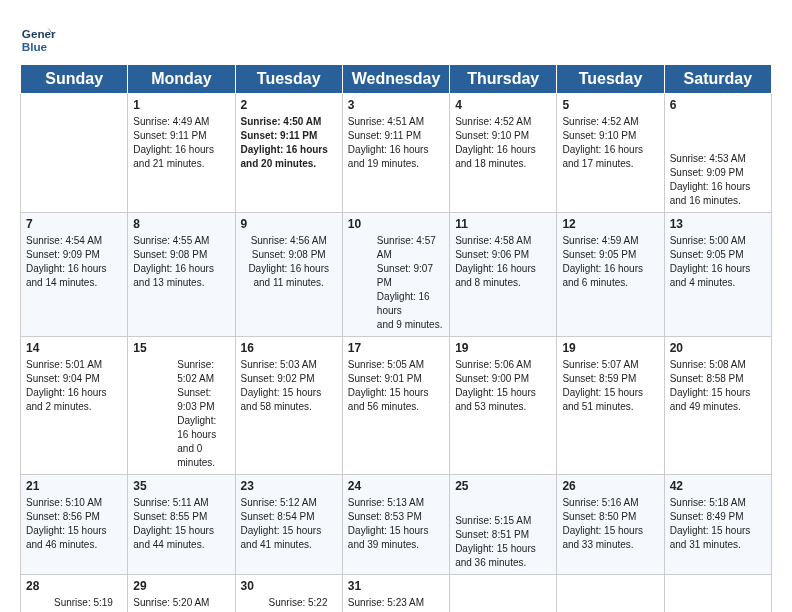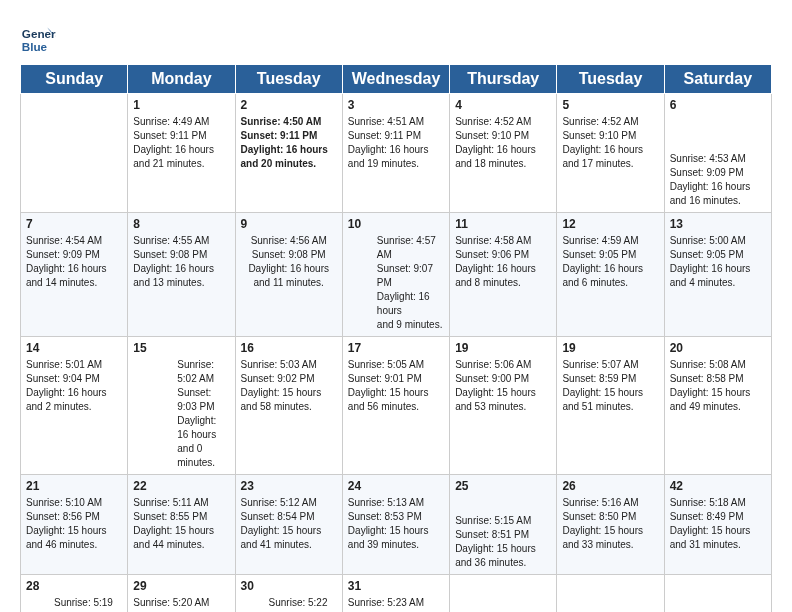--- a/index.html
+++ b/index.html
@@ -268,21 +268,21 @@
       </tr>
       <tr>
         <td>
           <span class="day-num">21</span>
           <div class="cell-text" style="white-space: pre-line;">Sunrise: 5:10 AM
 Sunset: 8:56 PM
 Daylight: 15 hours
 and 46 minutes.</div>
         </td>
         <td>
-          <span class="day-num">22</span>
+          <span class="day-num">35</span>
           <div class="cell-text" style="white-space: pre-line;">Sunrise: 5:11 AM
 Sunset: 8:55 PM
 Daylight: 15 hours
 and 44 minutes.</div>
         </td>
         <td>
           <span class="day-num">23</span>
           <div class="cell-text" style="white-space: pre-line;">Sunrise: 5:12 AM
 Sunset: 8:54 PM
 Daylight: 15 hours

